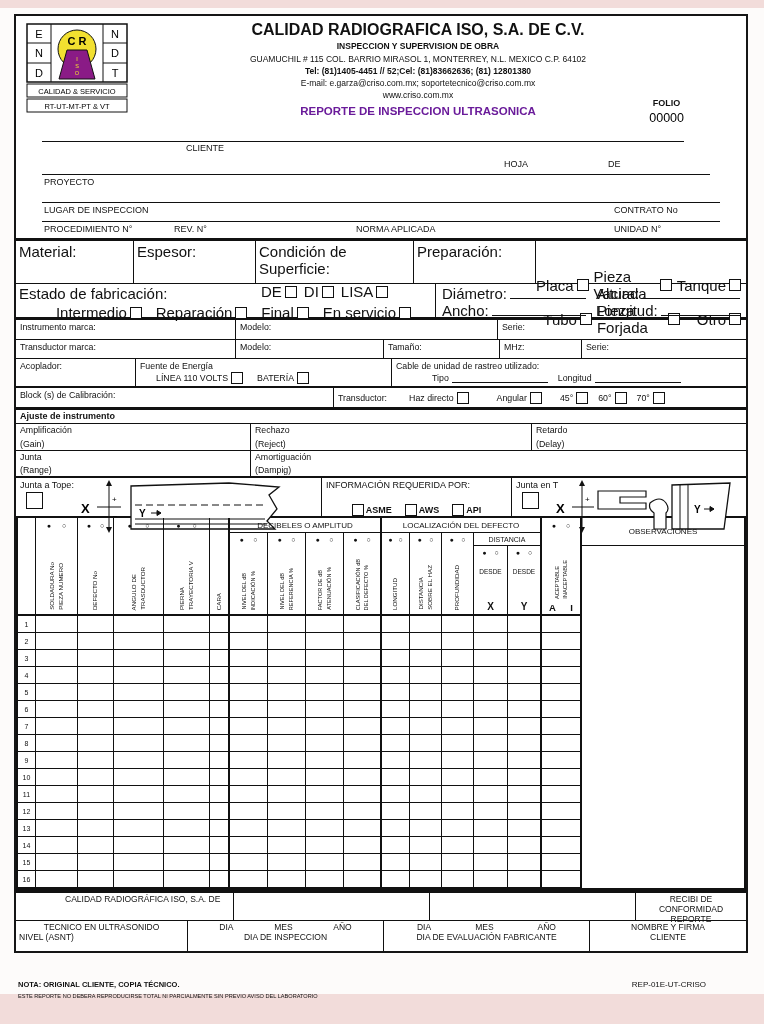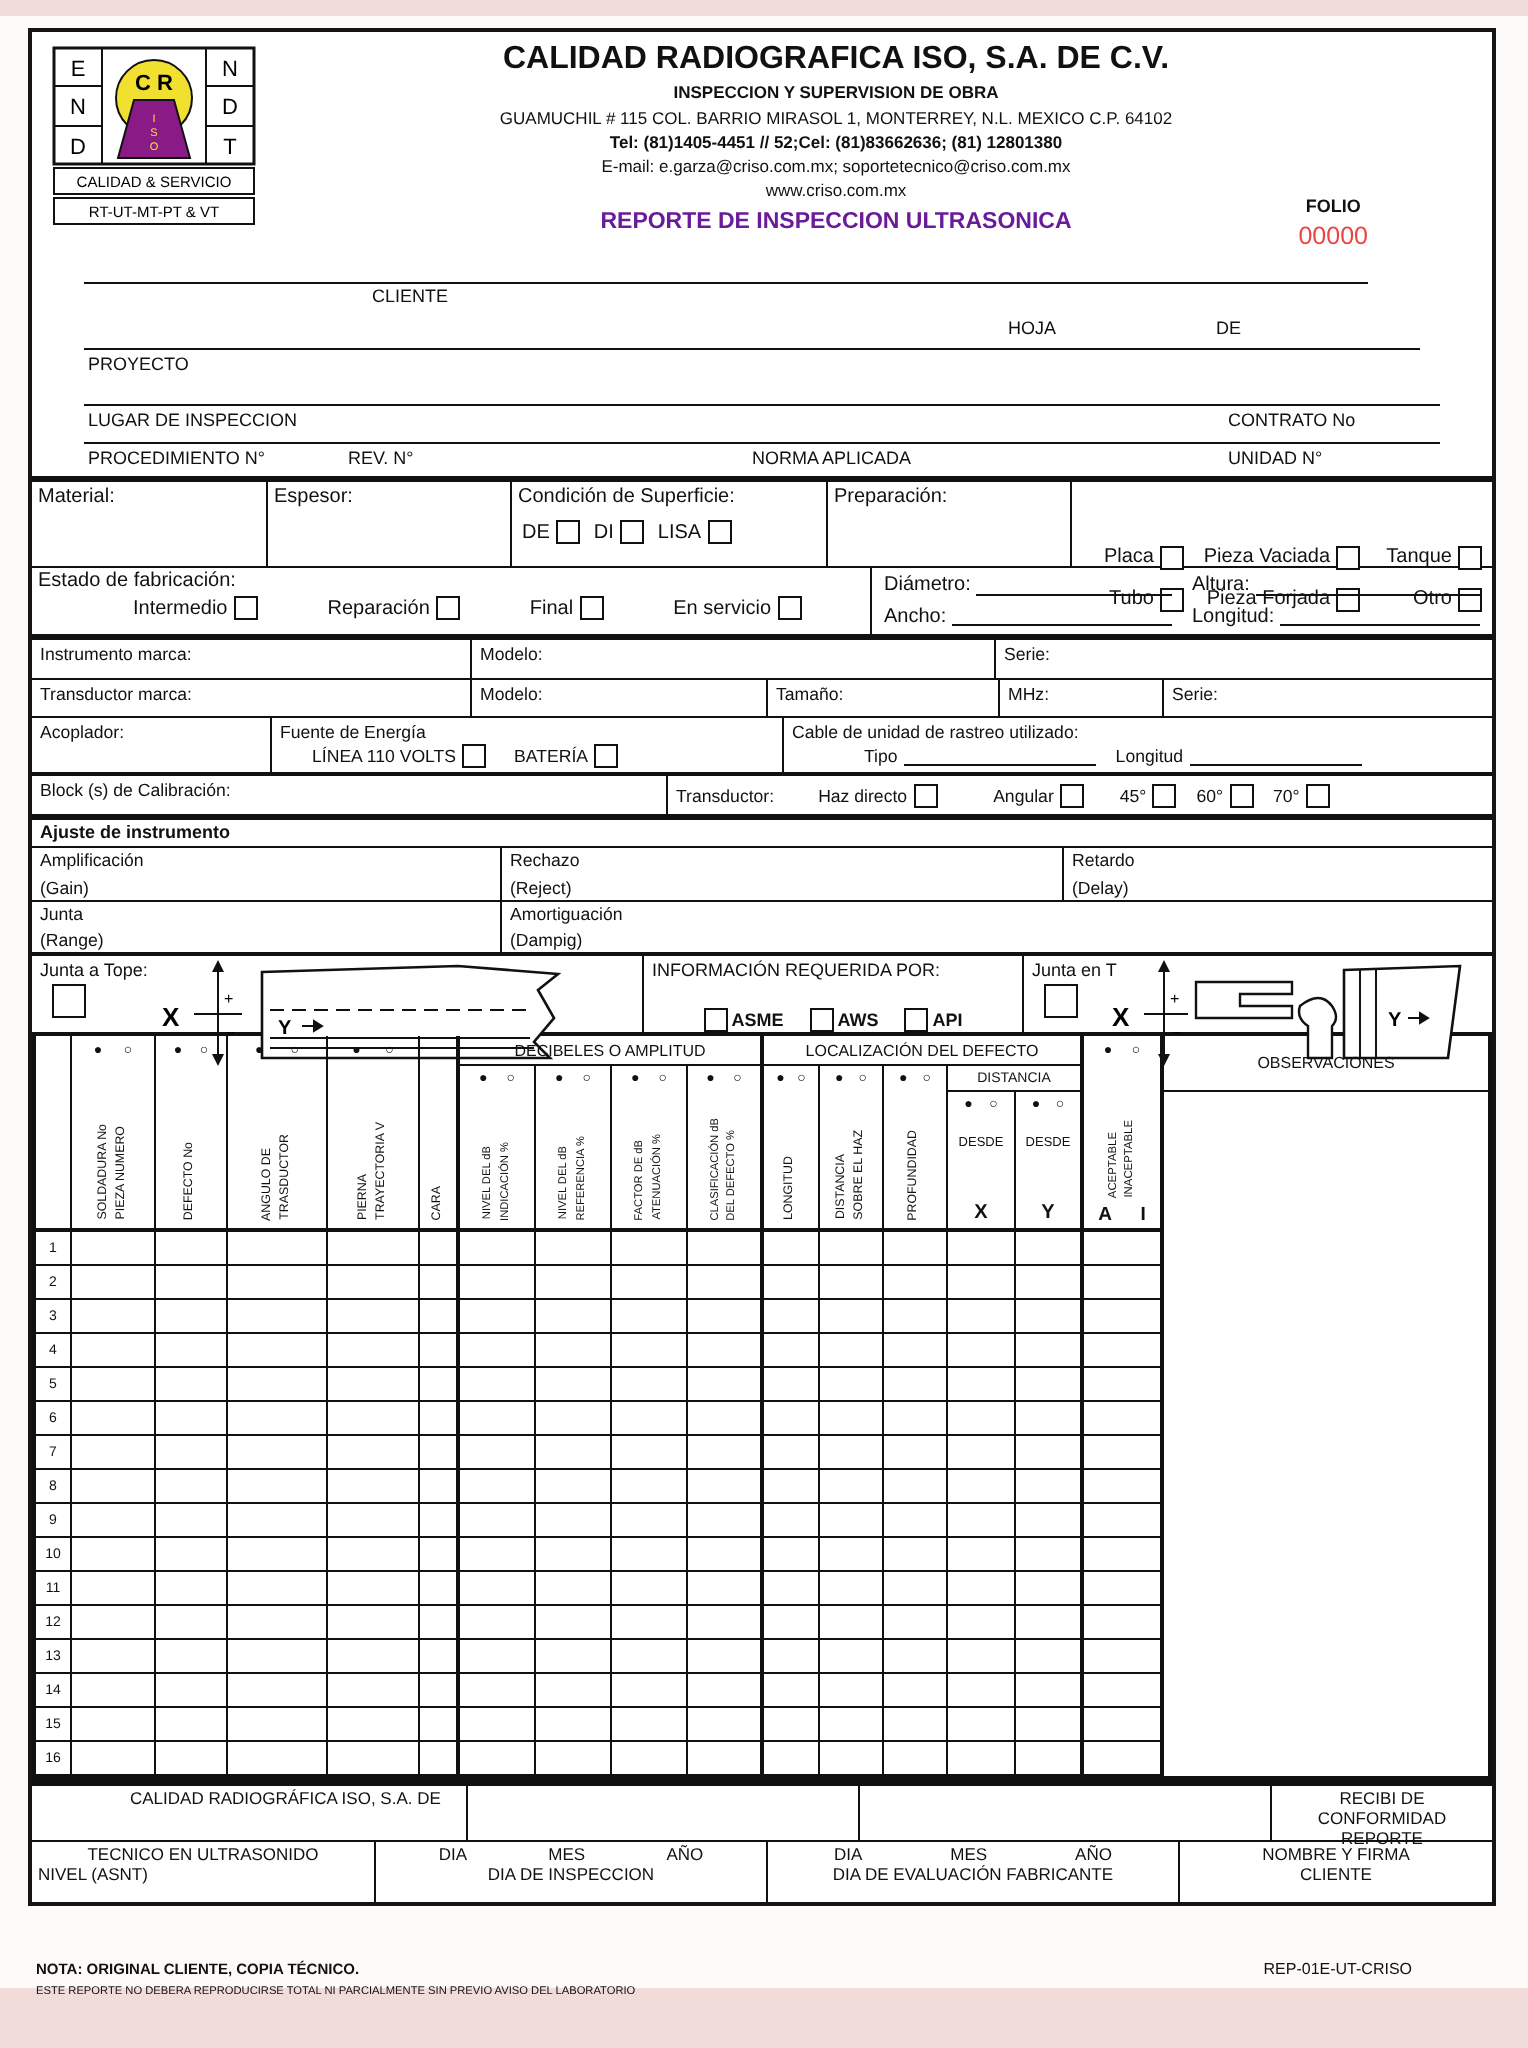--- a/index.html
+++ b/index.html
@@ -32,21 +32,21 @@
   .l3 { top:72px; left:26px; right:26px; }
   .l4 { top:91px; left:26px; right:26px; }
 
   
   .cb { width:12px; height:12px; border:1.5px solid #111; display:inline-block; background:#fff; flex:none; vertical-align:middle; }
   .cb-lg { width:17px; height:17px; border:1.5px solid #111; display:inline-block; background:#fff; }
   .ln { display:inline-block; border-bottom:1px solid #111; height:10px; }
   .pair { display:flex; align-items:center; gap:3px; }
 
   
-  .sec-material { border-top:3px solid #111; font-size:10px; }
+  .sec-material { border-top:3px solid #111; font-size:15px; }
   .mrow1 { display:flex; height:42px; }
   .mrow1 > div { border-right:1px solid #111; padding:2px 3px; }
   .mrow1 > div:last-child { border-right:none; }
   .mc1 { width:118px; } .mc2 { width:122px; } .mc3 { width:158px; } .mc4 { width:122px; }
   .mc5 { flex:1; padding:0 !important; }
   .cond-opts { display:flex; align-items:center; gap:7px; margin-top:6px; padding-left:2px; }
   .prep-grid { display:grid; grid-template-rows:1fr 1fr; height:100%;margin-top:27px; }
   .prep-row { display:grid; grid-template-columns:0.9fr 1.3fr 0.9fr; align-items:center; }
   .prep-row .pair { justify-content:flex-end; padding-right:5px; }
   .mrow2 { display:flex; height:34px; border-top:1.5px solid #111; }
@@ -160,38 +160,38 @@
       <div class="company">CALIDAD RADIOGRAFICA ISO, S.A. DE C.V.</div>
       <div class="subtitle">INSPECCION Y SUPERVISION DE OBRA</div>
       <div class="address">GUAMUCHIL # 115 COL. BARRIO MIRASOL 1, MONTERREY, N.L. MEXICO C.P. 64102</div>
       <div class="phones">Tel: (81)1405-4451 // 52;Cel: (81)83662636; (81) 12801380</div>
       <div class="email">E-mail: e.garza@criso.com.mx; soportetecnico@criso.com.mx</div>
       <div class="web">www.criso.com.mx</div>
       <div class="rtitle" style="color:#6a1b9a">REPORTE DE INSPECCION ULTRASONICA</div>
     </div>
     <div class="folio">
       <div class="fl">FOLIO</div>
-      <div class="fv" style="color:#ef4444">00000</div>
+      <div class="fv" style="color:#000000">00000</div>
     </div>
   </div>
 
   <div class="sec-client">
     <div class="hline l1"></div>
     <span class="lbl" style="top:13px;left:170px;">CLIENTE</span>
     <span class="lbl" style="top:29px;left:488px;">HOJA</span>
     <span class="lbl" style="top:29px;left:592px;">DE</span>
     <div class="hline l2"></div>
     <span class="lbl" style="top:47px;left:28px;">PROYECTO</span>
     <div class="hline l3"></div>
     <span class="lbl" style="top:75px;left:28px;">LUGAR DE INSPECCION</span>
     <span class="lbl" style="top:75px;left:598px;">CONTRATO No</span>
     <div class="hline l4"></div>
     <span class="lbl" style="top:94px;left:28px;">PROCEDIMIENTO N°</span>
     <span class="lbl" style="top:94px;left:158px;">REV. N°</span>
-    <span class="lbl" style="top:94px;left:360px;">NORMA APLICADA</span>
+    <span class="lbl" style="top:94px;left:340px;">NORMA APLICADA</span>
     <span class="lbl" style="top:94px;left:598px;">UNIDAD N°</span>
   </div>
 
   <div class="sec-material">
     <div class="mrow1">
       <div class="mc1"><span>Material:</span></div>
       <div class="mc2"><span>Espesor:</span></div>
       <div class="mc3">
         <span>Condición de Superficie:</span>
         <div class="cond-opts">

